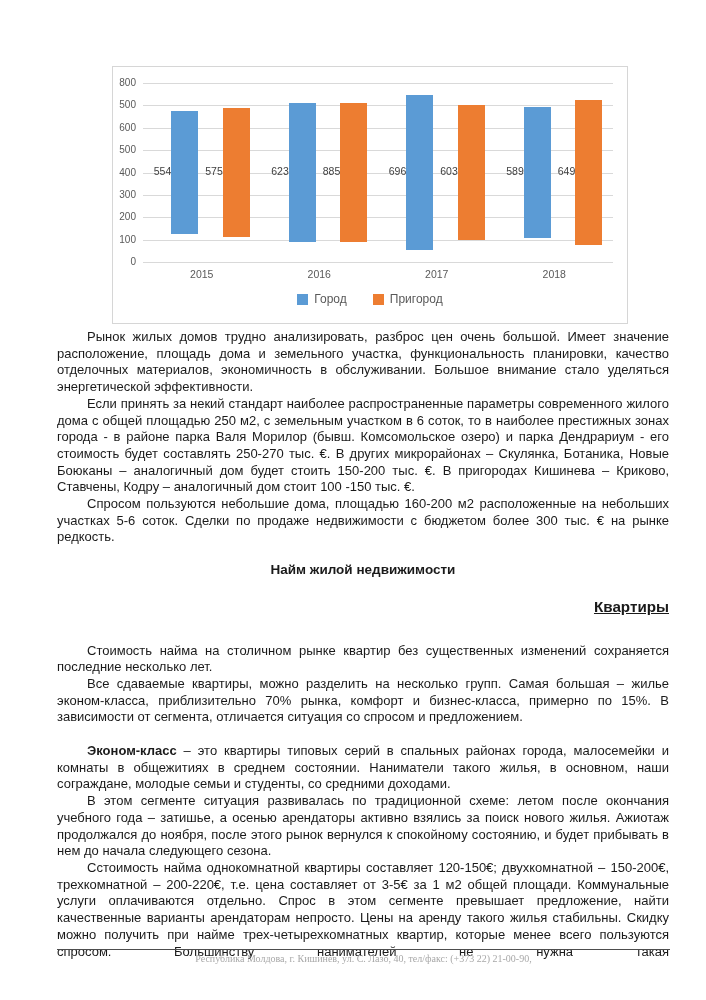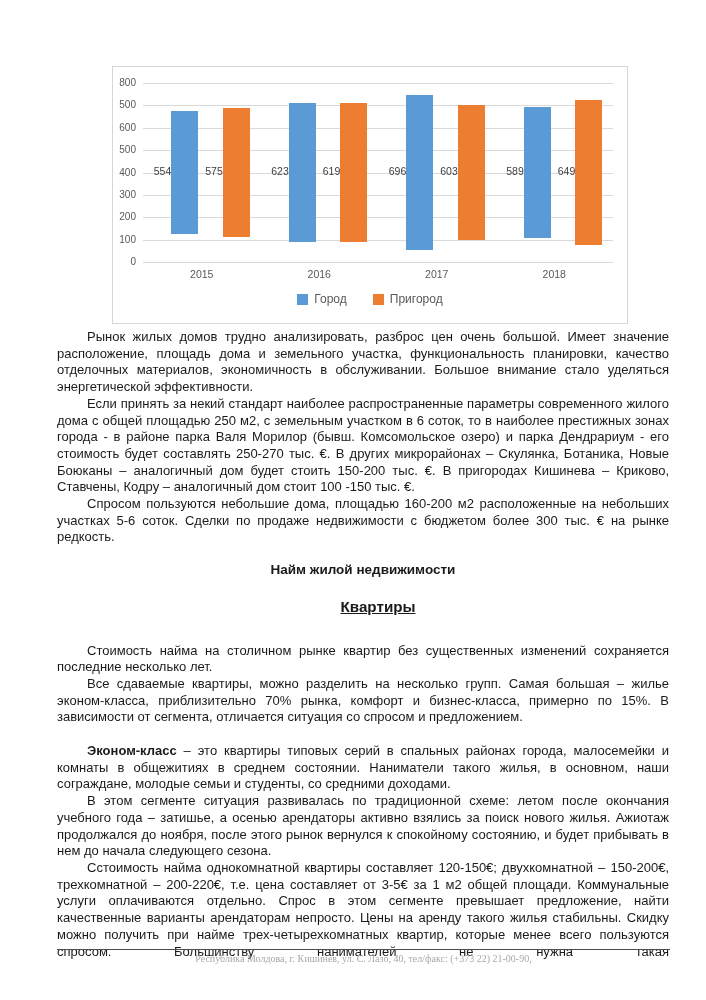--- a/index.html
+++ b/index.html
@@ -25,21 +25,21 @@
   .xtick{flex:1;text-align:center;font-size:10.5px;color:#595959;}
   .legend{display:flex;justify-content:center;gap:26px;margin-top:9px;}
   .legend-item{display:flex;align-items:center;gap:6px;font-size:12px;color:#595959;}
   .legend-swatch{width:11px;height:11px;display:inline-block;}
 
   
   .textblock{margin:5px 37px 0 57px;font-size:13px;line-height:16.7px;text-align:justify;}
   .para{margin:0;text-indent:30px;}
   .doc-heading{margin:16px;text-align:center;font-weight:bold;font-size:13.5px;text-indent:0;}
   .doc-subheading{margin:20px 0 0 0;font-weight:bold;text-decoration:underline;
-                  text-indent:30px;text-align:center;}
+                  text-indent:30px;text-align:right;}
   .mt-p6{margin-top:27px;}
   .mt-p8{margin-top:17px;}
   .justify-last{text-align-last:justify;}
 
   
   .footer{position:absolute;top:949px;left:57px;width:613px;
           border-top:1px solid #4d4d4d;padding-top:3px;}
   .footer-text{text-align:center;font-size:10px;color:#a8a8a8;font-family:Liberation Serif, serif;}
 </style>
 </head>
@@ -81,21 +81,21 @@
                   <div class="bar-value">575</div>
                   <div class="bar" style="height: 71.875%; background: rgb(237, 125, 49);"></div>
                 </div>
               </div>
               <div class="bar-group">
                 <div class="bar-wrap">
                   <div class="bar-value">623</div>
                   <div class="bar" style="height: 77.875%; background: rgb(91, 155, 213);"></div>
                 </div>
                 <div class="bar-wrap">
-                  <div class="bar-value">619</div>
+                  <div class="bar-value">885</div>
                   <div class="bar" style="height: 77.375%; background: rgb(237, 125, 49);"></div>
                 </div>
               </div>
               <div class="bar-group">
                 <div class="bar-wrap">
                   <div class="bar-value">696</div>
                   <div class="bar" style="height: 87%; background: rgb(91, 155, 213);"></div>
                 </div>
                 <div class="bar-wrap">
                   <div class="bar-value">603</div>

